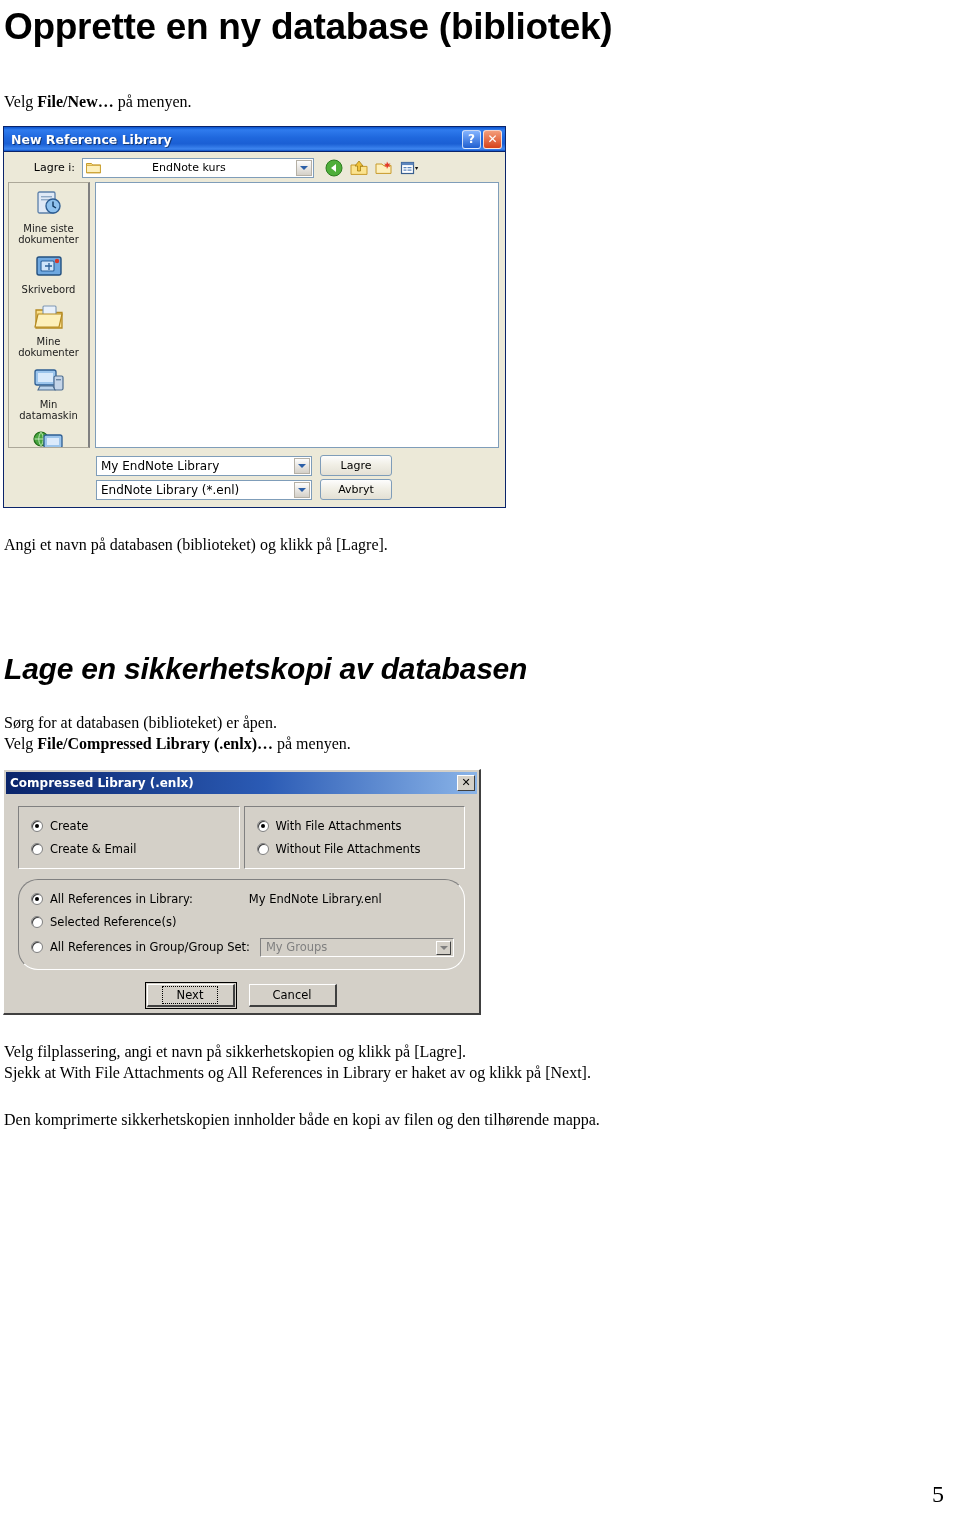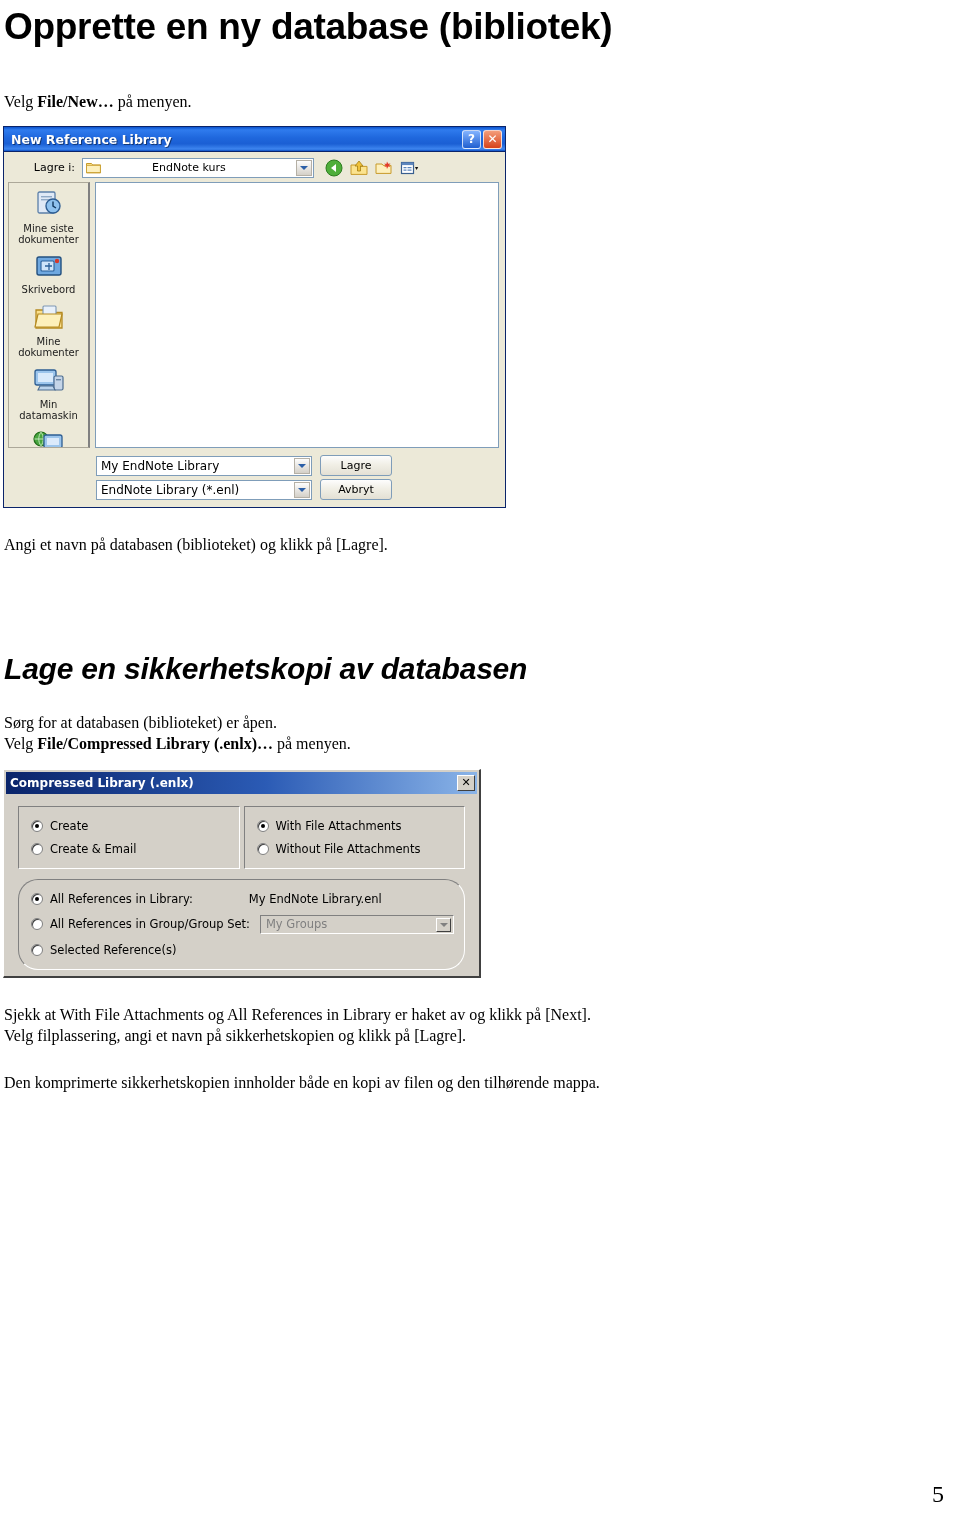--- a/index.html
+++ b/index.html
@@ -545,42 +545,48 @@
       <div style="height:10px"></div>
 
       <div class="cl-group full">
         <div class="cl-opt">
           <span class="radio on"></span>
           <span class="cl-opt-label">All References in Library:</span>
           <span class="cl-lib-name">My EndNote Library.enl</span>
         </div>
         <div class="cl-opt">
           <span class="radio"></span>
+          <span class="cl-opt-label">Selected Reference(s)</span>
+        </div>
+        <div class="cl-opt">
+          <span class="radio"></span>
           <span class="cl-opt-label">All References in Group/Group Set:</span>
           <div class="cl-dropdown">
             <span>My Groups</span>
             <span class="dd-arrow">
                 <i></i>
               </span>
           </div>
         </div>
-        <div class="cl-opt">
-          <span class="radio"></span>
-          <span class="cl-opt-label">Selected Reference(s)</span>
-        </div>
       </div>
 
+      <div class="cl-buttons">
+        <div class="cl-btn default">
+            <span>Next</span>
+          </div>
+        <div class="cl-btn">Cancel</div>
+      </div>
 
     </div>
   </div>
 
   <div class="spacer-md"></div>
 
+  <p class="para">Velg filplassering, angi et navn på sikkerhetskopien og klikk på [Lagre].</p>
   <p class="para">Sjekk at With File Attachments og All References in Library er haket av og klikk på [Next].</p>
-  <p class="para">Velg filplassering, angi et navn på sikkerhetskopien og klikk på [Lagre].</p>
 
   <div class="spacer-md"></div>
 
   <p class="para">Den komprimerte sikkerhetskopien innholder både en kopi av filen og den tilhørende mappa.</p>
 
   <div class="page-number">5</div>
 
 </div>
 
 </body></html>

